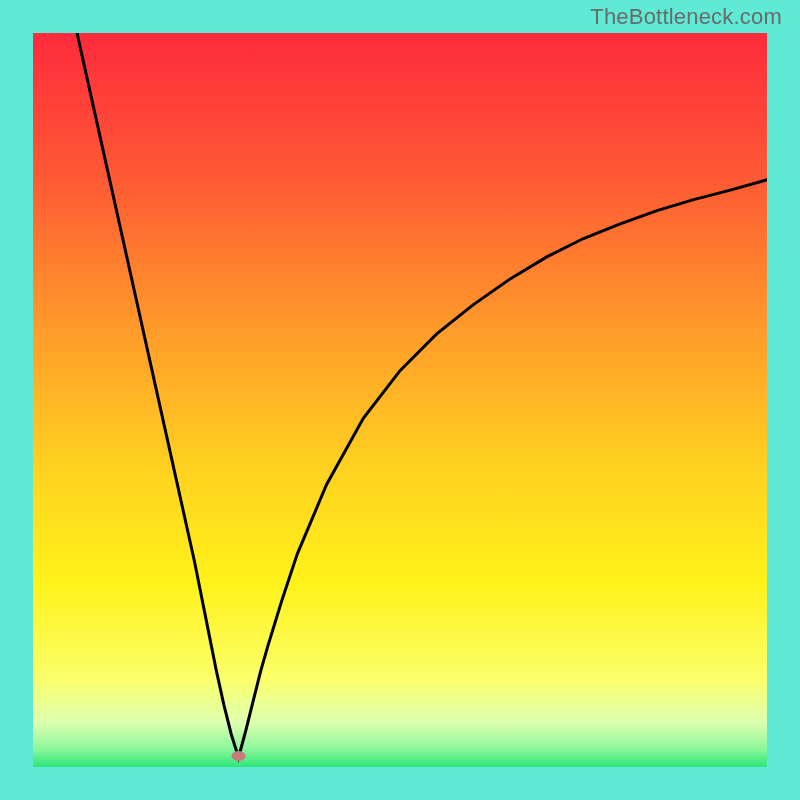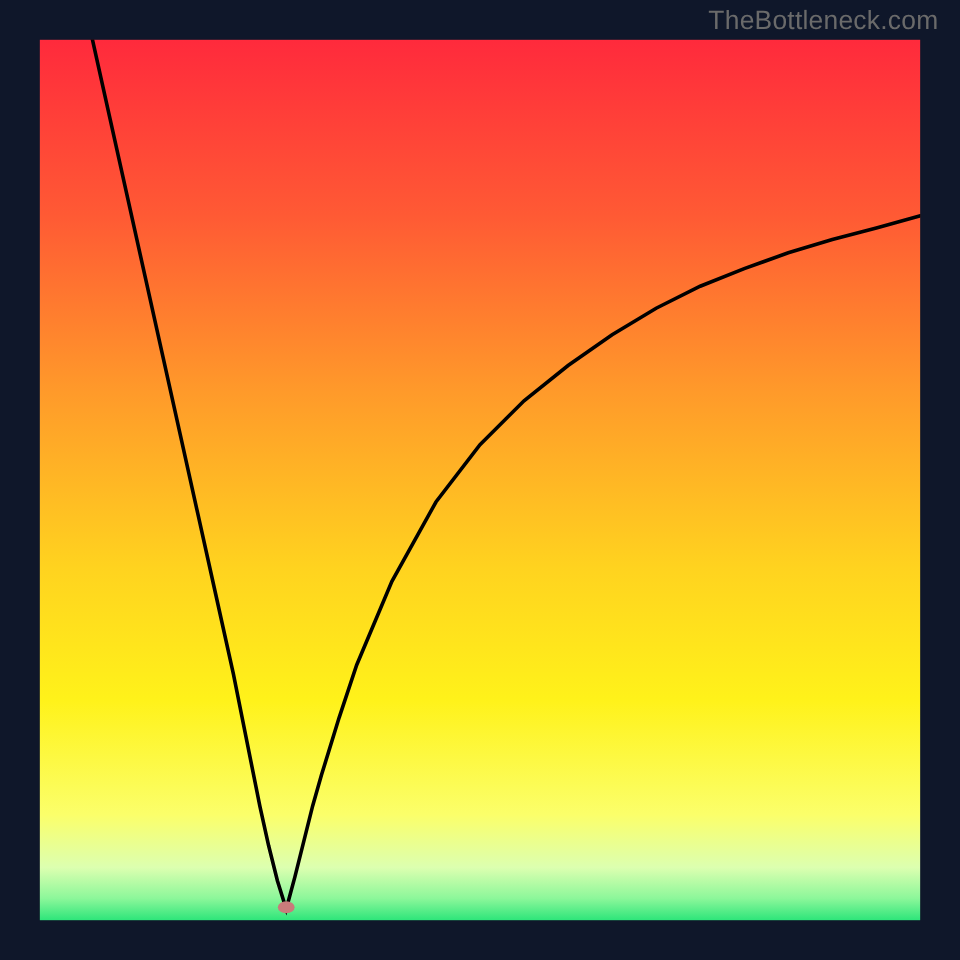--- a/index.html
+++ b/index.html
@@ -10,21 +10,21 @@
     background: #000;
     overflow: hidden;
     font-family: Arial, Helvetica, sans-serif;
   }
   .frame {
     position: absolute;
     left: 0;
     top: 0;
     width: 800px;
     height: 800px;
-    background: #0f172a;
+    background: #5eead4;
     text-align: right;
   }
   .plot-area {
     position: absolute;
     left: 33px;
     top: 33px;
     width: 734px;
     height: 734px;
   }
   .watermark {

